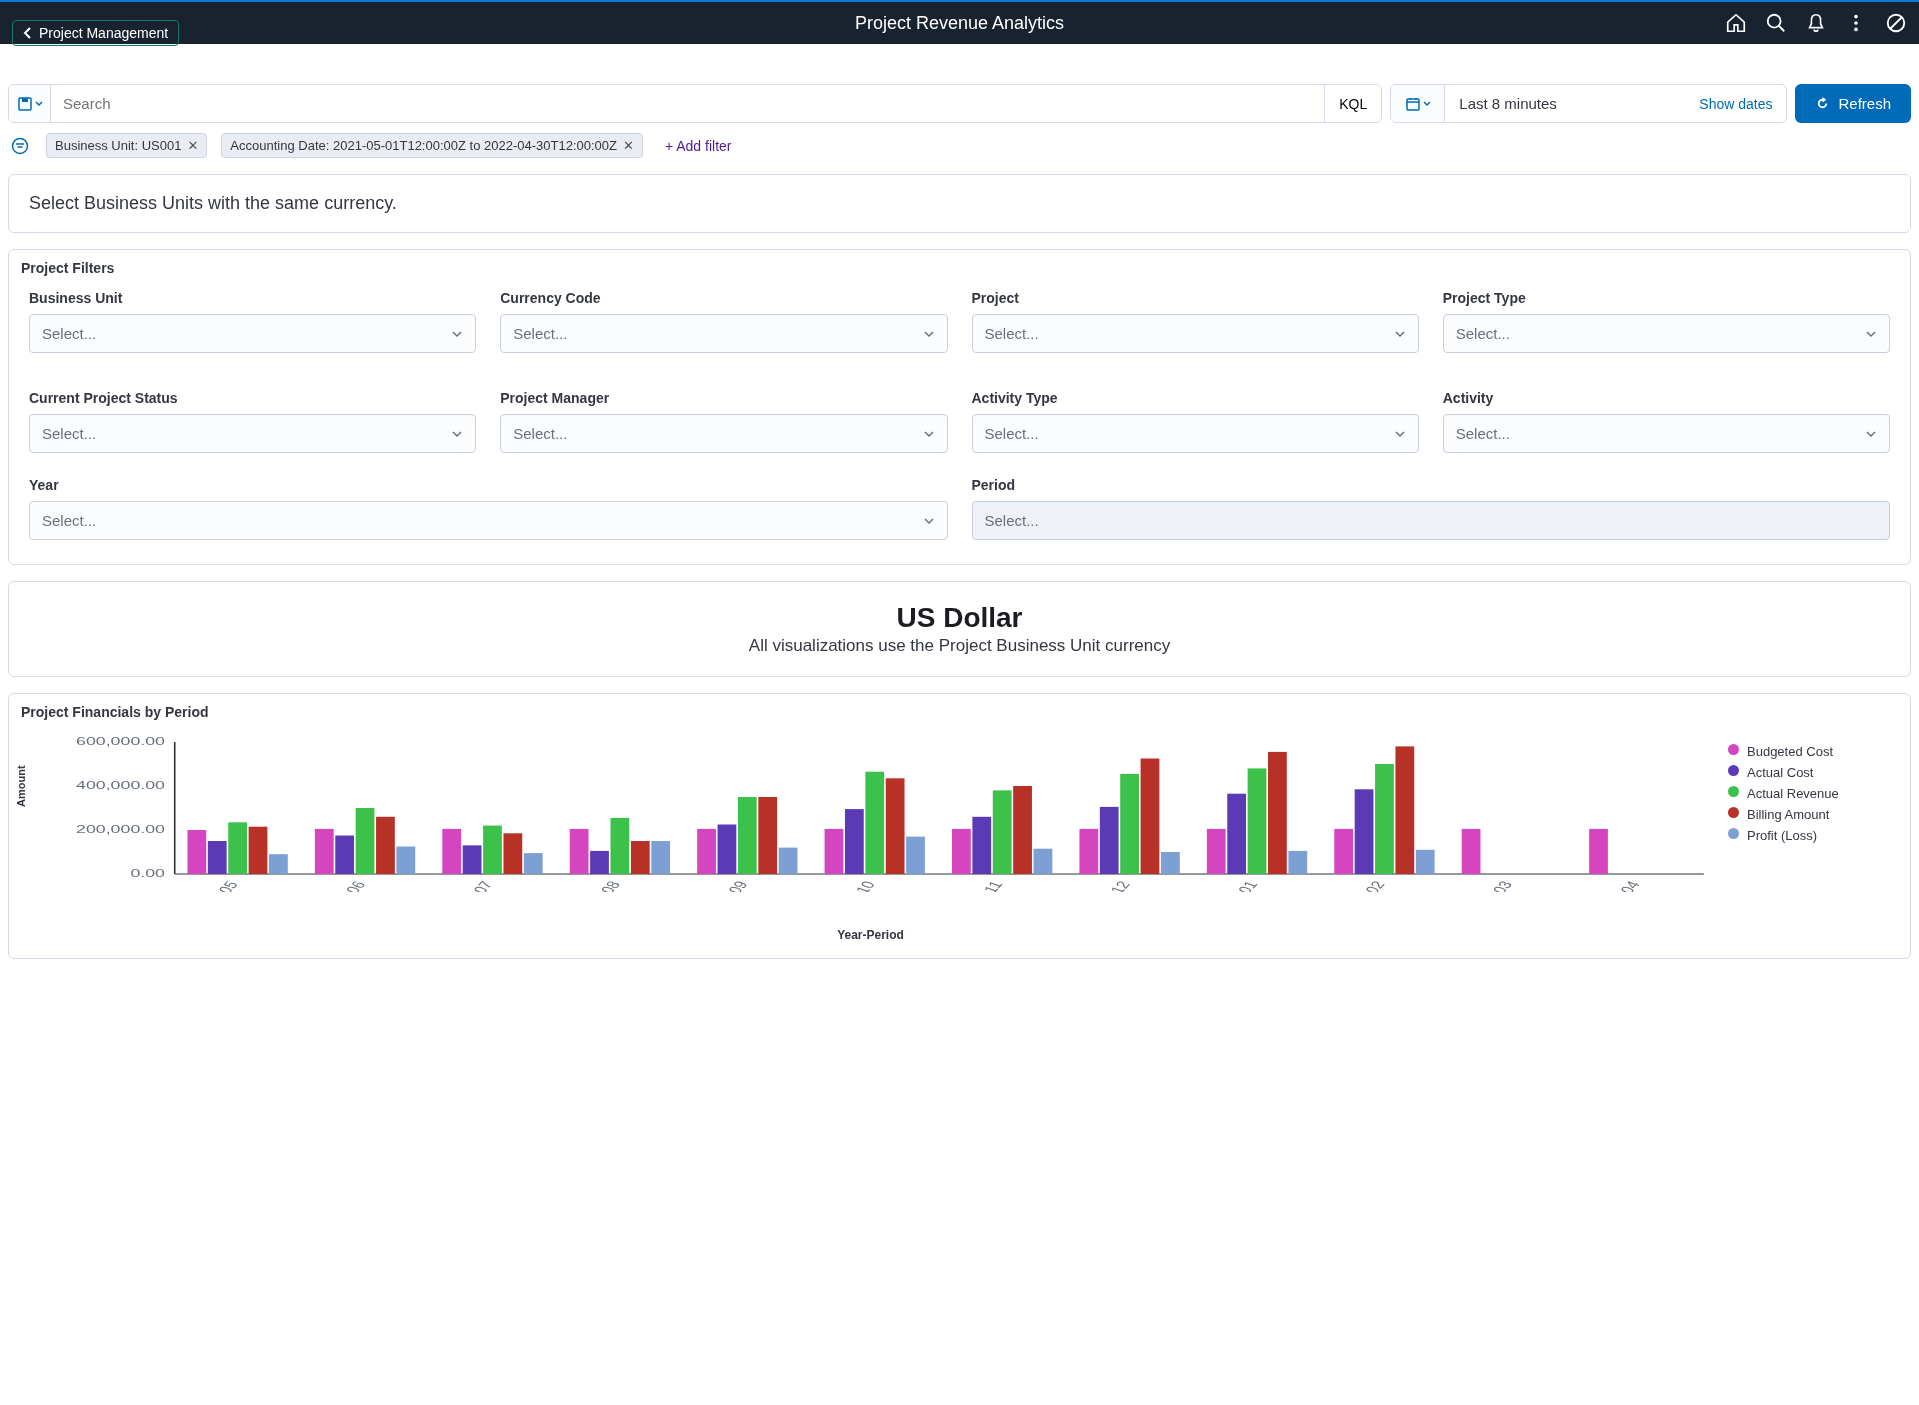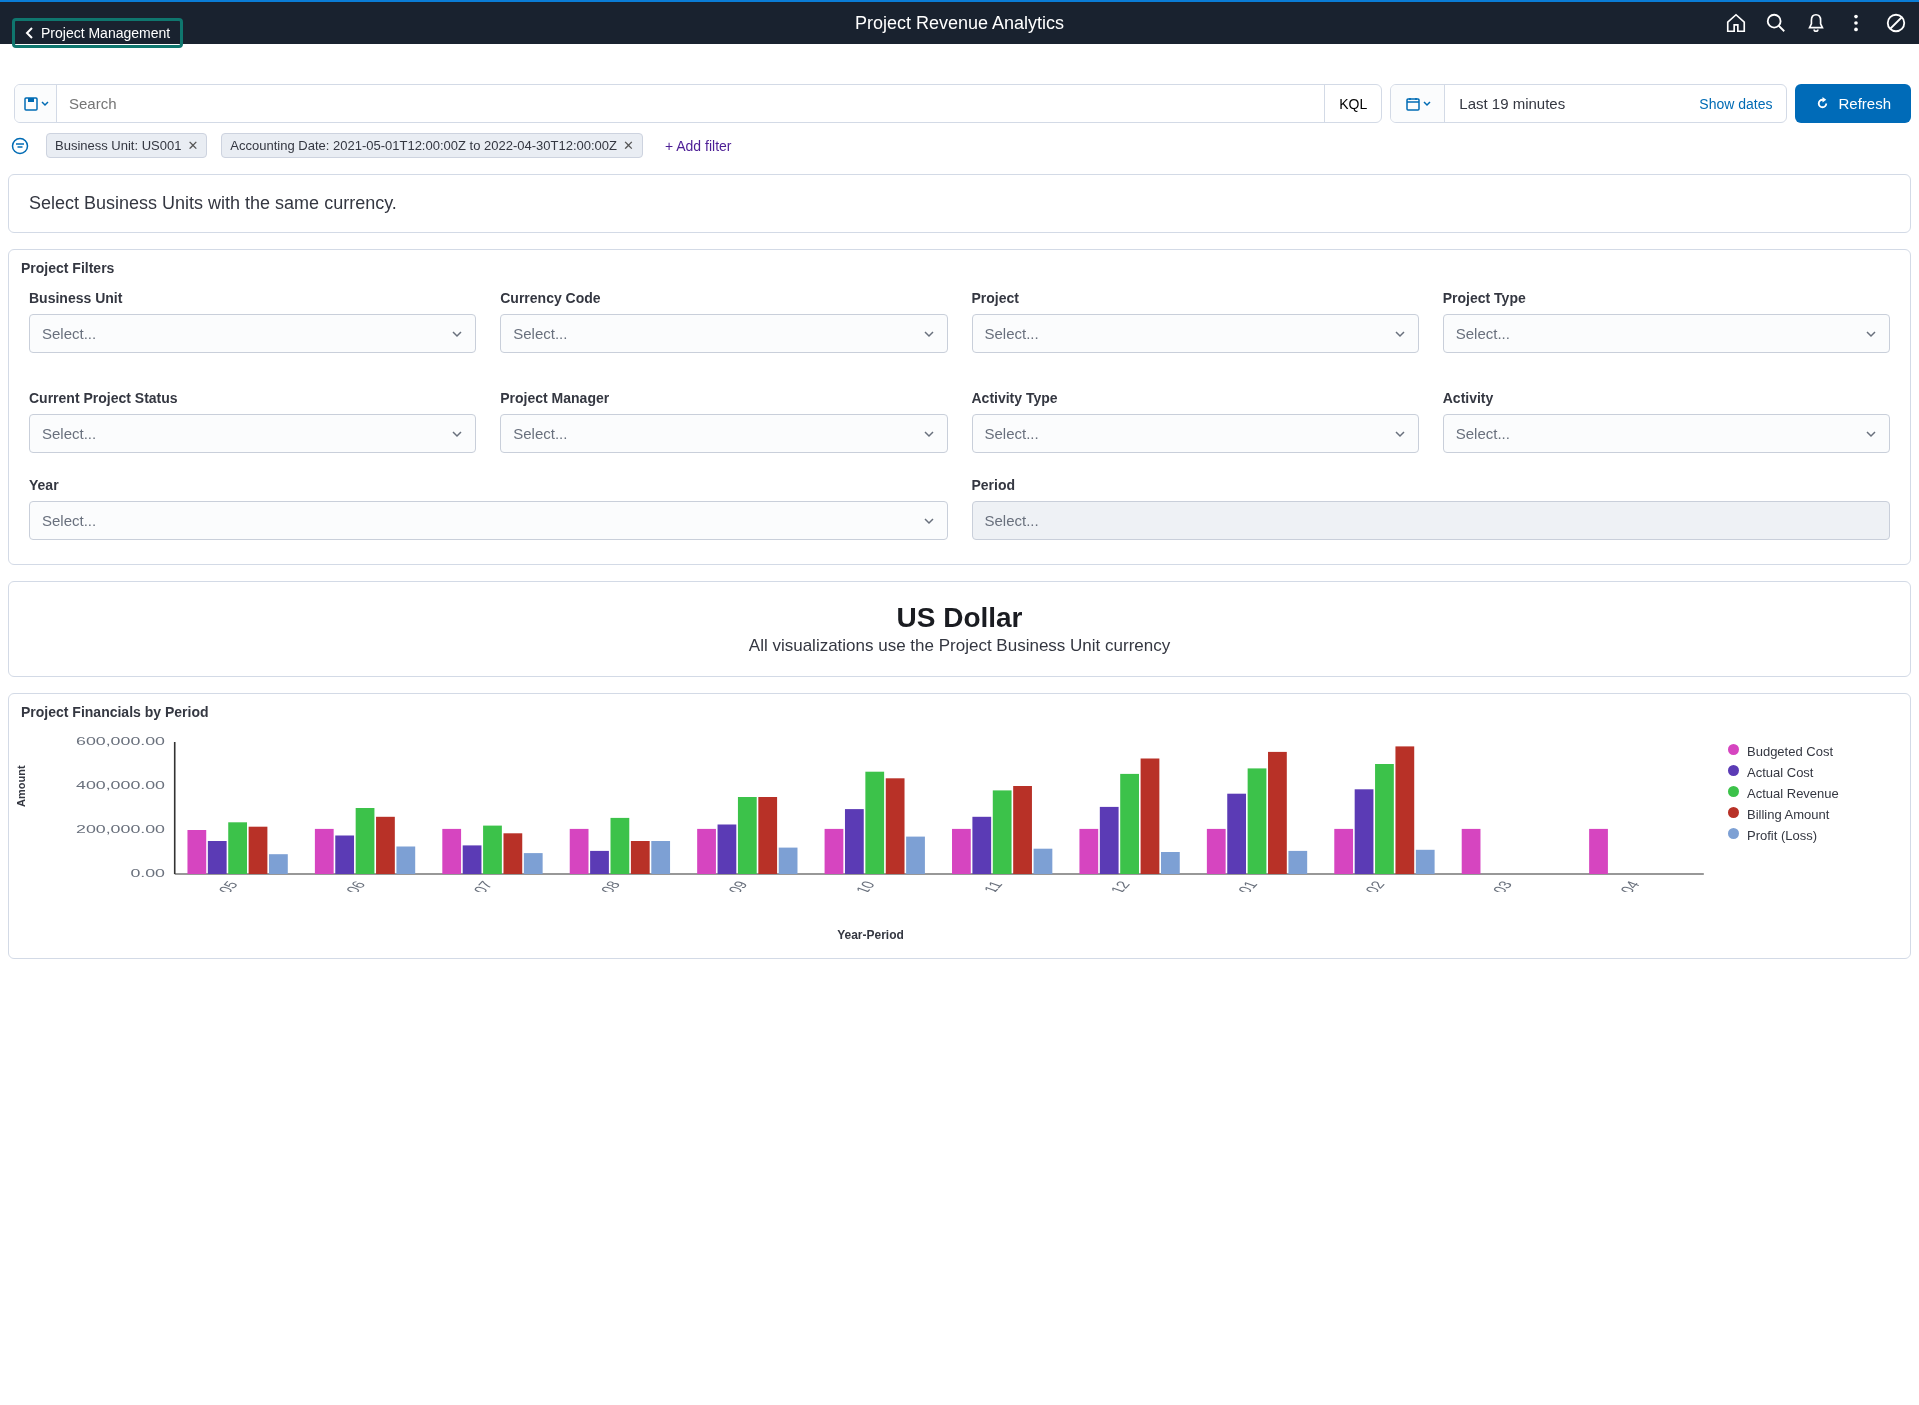--- a/index.html
+++ b/index.html
@@ -1,23 +1,23 @@
 <!DOCTYPE html>
 <html><head>
 <meta charset="utf-8">
 <style>
 * { box-sizing: border-box; margin: 0; padding: 0; }
 body { font-family: -apple-system, BlinkMacSystemFont, "Segoe UI", Helvetica, Arial, sans-serif; background: #fff; font-size: 14px; color: #343741; overflow-x: hidden; }
 .topbar { background: #19222f; color: #fff; height: 44px; display: flex; align-items: center; padding: 0 12px; position: relative; border-top: 2px solid #0a7dd6; }
-.topbar-back { display: flex; align-items: center; gap: 6px; border: 3px solid #0f766e; border-radius: 4px; padding: 4px 10px; cursor: pointer; font-size: 14px; margin-top: 20px; }
+.topbar-back { display: flex; align-items: center; gap: 6px; border: 1px solid #0f766e; border-radius: 4px; padding: 4px 10px; cursor: pointer; font-size: 14px; margin-top: 20px; }
 .topbar-title { position: absolute; left: 50%; transform: translateX(-50%); font-size: 18px; font-weight: 400; }
 .topbar-icons { margin-left: auto; display: flex; gap: 18px; align-items: center; }
 .topbar-icons > span { cursor: pointer; display: flex; }
 .content { padding: 0 8px 0 8px; }
-.query-row { display: flex; gap: 8px; margin-top: 40px; align-items: stretch; margin-left: 6px; }
+.query-row { display: flex; gap: 8px; margin-top: 40px; align-items: stretch; }
 .query-left { flex: 1; display: flex; border: 1px solid #d3dae6; border-radius: 6px; overflow: hidden; background: #fff; }
 .query-save { width: 42px; display: flex; align-items: center; justify-content: center; border-right: 1px solid #d3dae6; background: #fbfcfd; cursor: pointer; gap: 2px; color: #006bb4;}
 .query-input { flex: 1; border: none; padding: 10px 12px; font-size: 15px; outline: none; }
 .query-kql { padding: 10px 14px; color: #000000; border-left: 1px solid #d3dae6; font-size: 14px; display: flex; align-items: center; cursor: pointer; }
 .query-right { display: flex; border: 1px solid #d3dae6; border-radius: 6px; overflow: hidden; background: #fff; align-items: stretch; }
 .query-cal { width: 54px; display: flex; align-items: center; justify-content: center; border-right: 1px solid #d3dae6; background: #fbfcfd; color: #006bb4; cursor: pointer; gap: 2px; }
 .query-timerange { padding: 10px 14px; font-size: 15px; display: flex; align-items: center; min-width: 240px; }
 .query-showdates { padding: 10px 14px; color: #006bb4; font-size: 14px; display: flex; align-items: center; cursor: pointer; }
 .refresh-btn { background: #006bb8; color: #fff; border: none; border-radius: 6px; padding: 0 20px; font-size: 15px; display: flex; align-items: center; gap: 8px; cursor: pointer; }
 .filter-row { display: flex; align-items: center; gap: 14px; margin-top: 10px; flex-wrap: wrap; }
@@ -115,21 +115,21 @@
         <svg width="16" height="16" viewBox="0 0 16 16">
             <rect x="2" y="3" width="12" height="11" rx="1" fill="none" stroke="#006bb4" stroke-width="1.5"></rect>
             <line x1="2" y1="6" x2="14" y2="6" stroke="#006bb4" stroke-width="1.5"></line>
             <line x1="5" y1="2" x2="5" y2="4" stroke="#006bb4" stroke-width="1.5"></line>
             <line x1="11" y1="2" x2="11" y2="4" stroke="#006bb4" stroke-width="1.5"></line>
           </svg>
         <svg width="8" height="8" viewBox="0 0 8 8">
             <path d="M1 2 L4 5 L7 2" stroke="#006bb4" stroke-width="1.5" fill="none"></path>
           </svg>
       </div>
-      <div class="query-timerange">Last 19 minutes</div>
+      <div class="query-timerange">Last 8 minutes</div>
       <div class="query-showdates">Show dates</div>
     </div>
     <button class="refresh-btn">
       <svg width="15" height="15" viewBox="0 0 16 16">
           <path d="M13 8 A5 5 0 1 1 8 3 L8 1 L12 4 L8 7 L8 5 A3 3 0 1 0 11 8" fill="#fff"></path>
         </svg>
       <span>Refresh</span>
     </button>
   </div>
 

